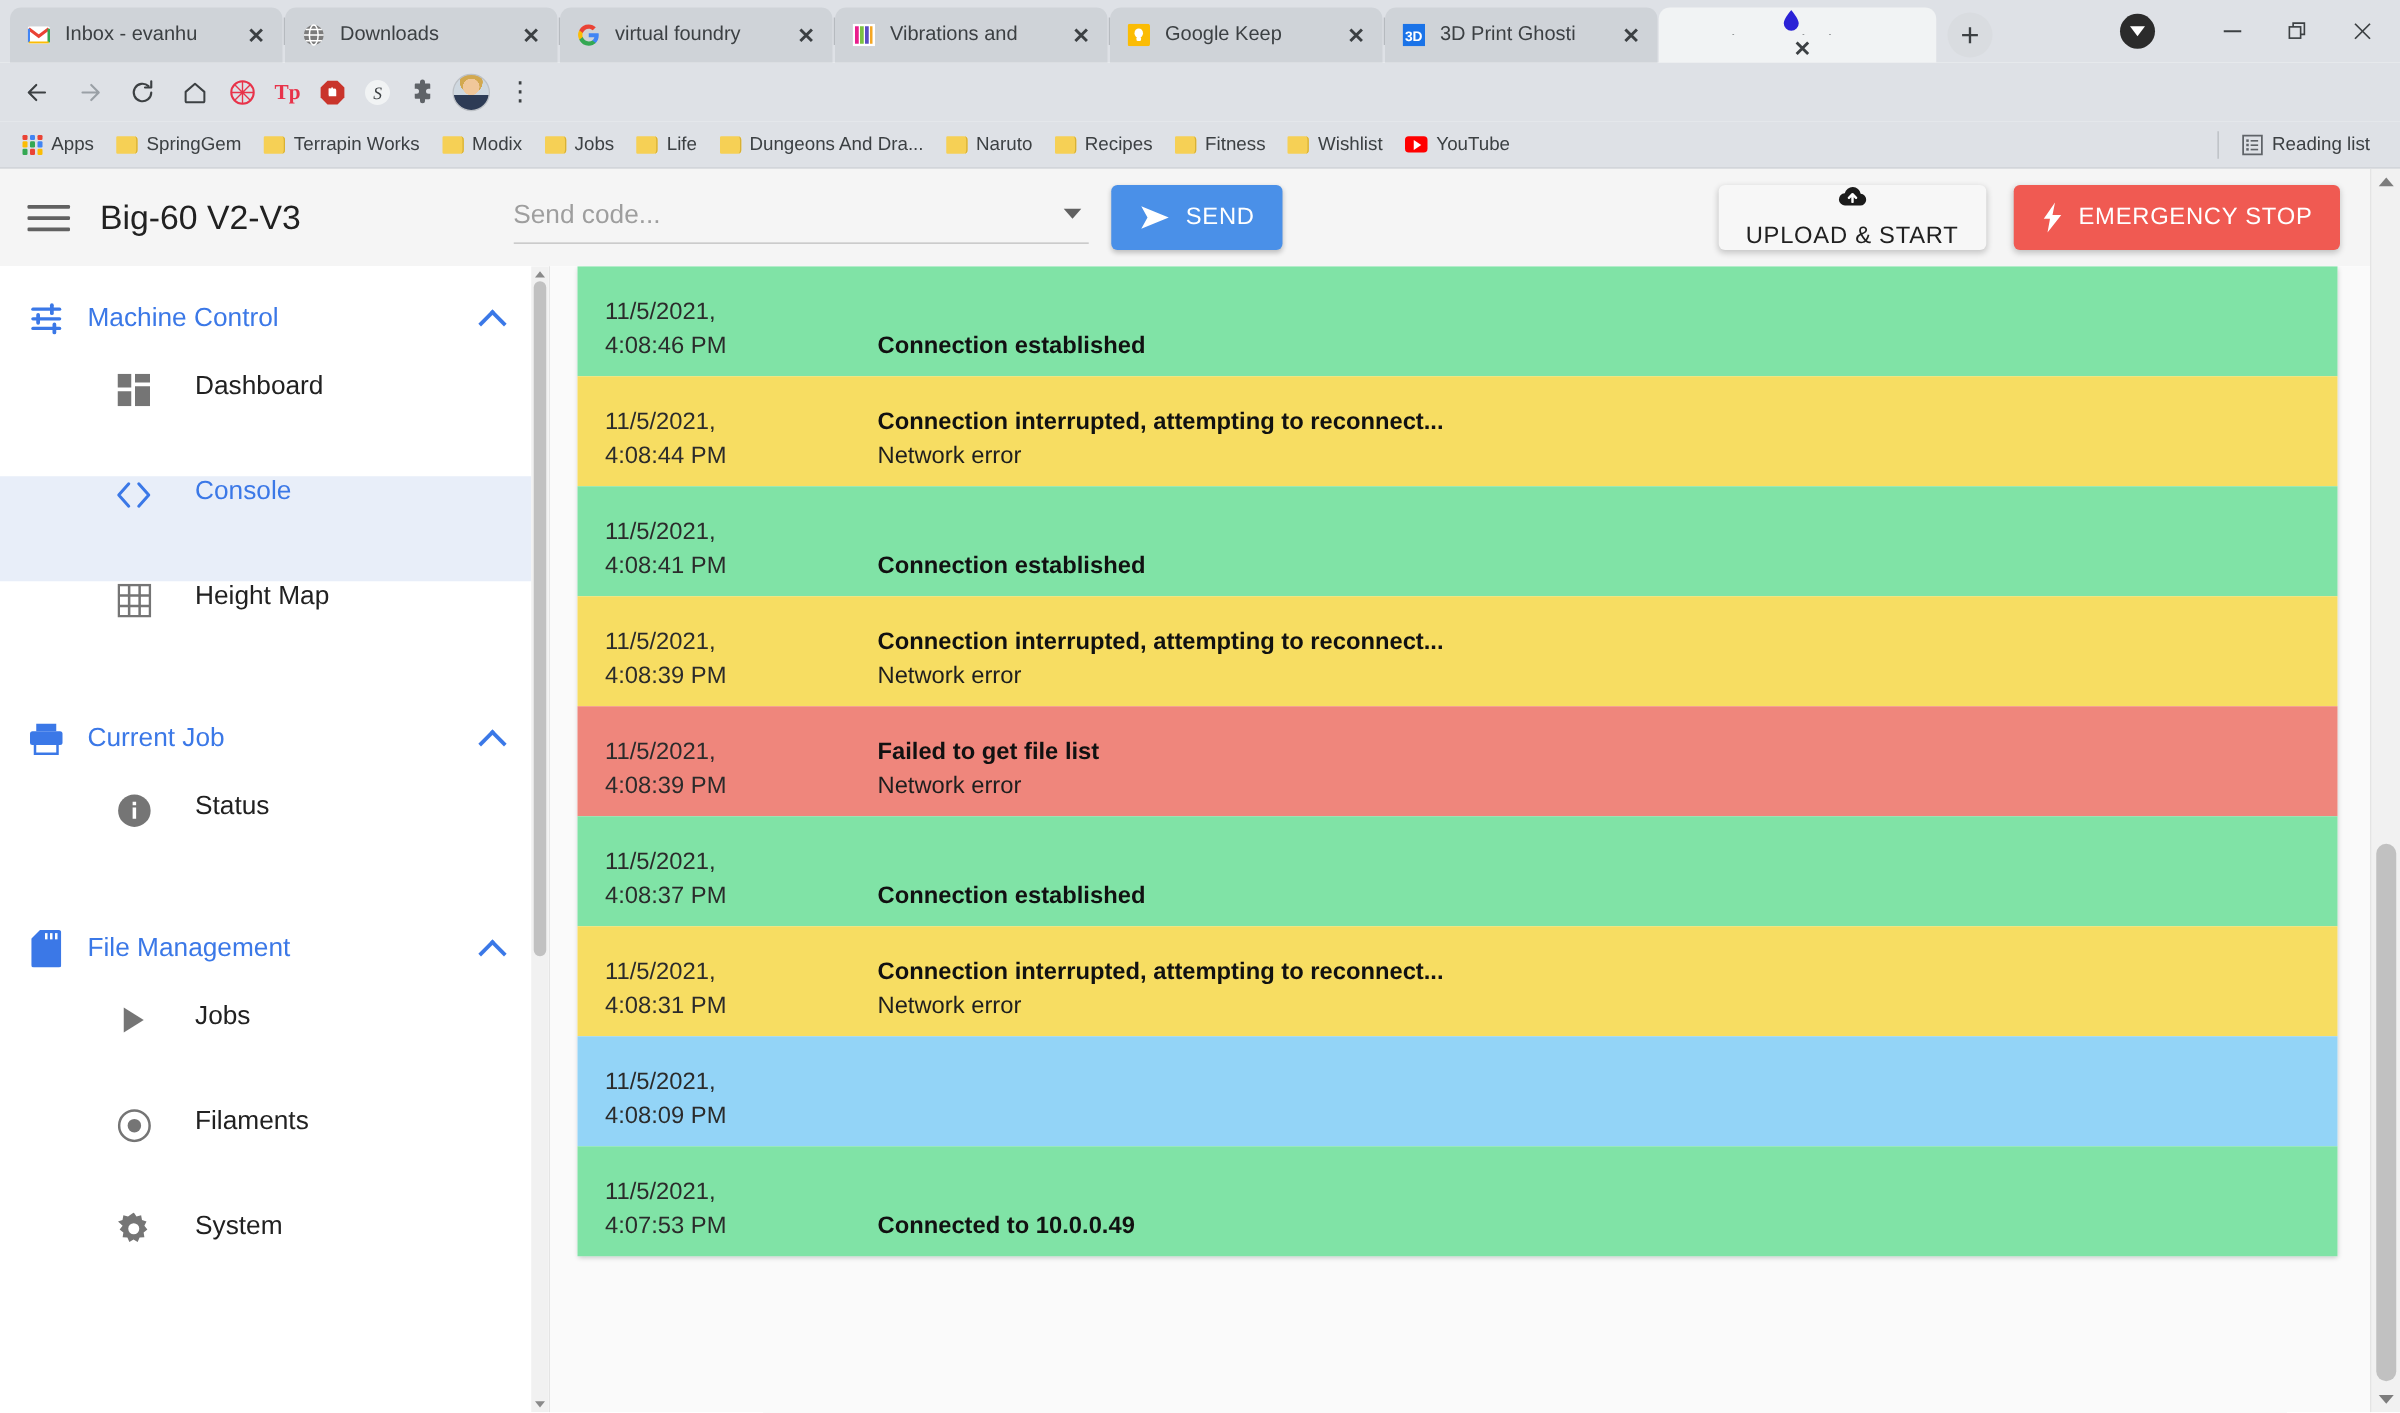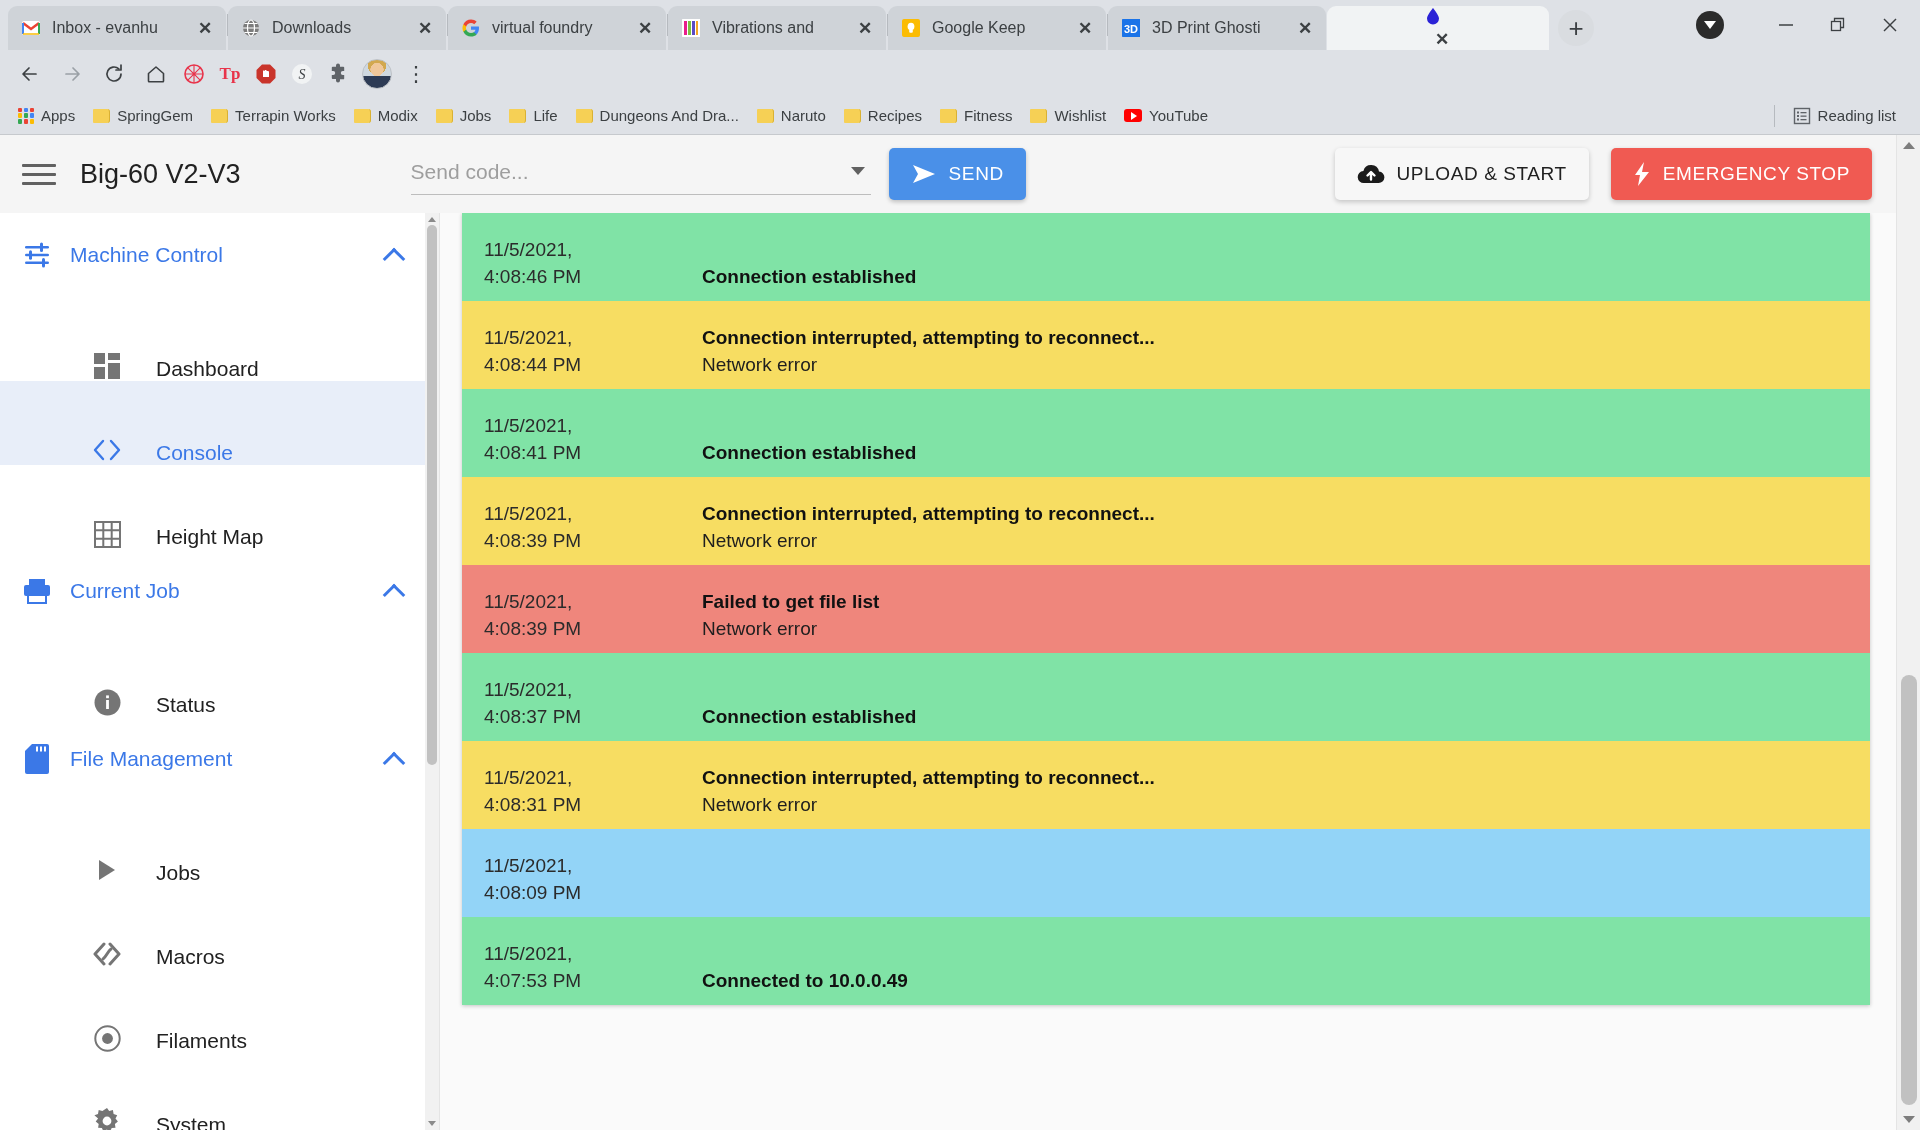--- a/index.html
+++ b/index.html
@@ -141,39 +141,39 @@
     border-top: 8px solid #616161;
   }
   .btn {
     height: 52px; border: 0; border-radius: 5px; display: flex; align-items: center;
     gap: 12px; padding: 0 22px; font-size: 19px; letter-spacing: .6px;
     font-family: inherit; cursor: pointer; white-space: nowrap;
   }
   .btn-send { background: #4a90e8; color: #fff; margin-left: 18px;
               box-shadow: 0 2px 4px rgba(0,0,0,.22); }
   .btn-upload { background: #f7f7f7; color: #212121; margin-left: auto;
-                box-shadow: 0 2px 5px rgba(0,0,0,.2); }
+                box-shadow: 0 2px 5px rgba(0,0,0,.2); flex-direction: column; }
   .btn-stop { background: #f05a52; color: #fff; margin-left: 22px;
               box-shadow: 0 2px 5px rgba(0,0,0,.22); }
 
   
   .body-split { flex: 1; display: flex; min-height: 0; }
 
   
   .sidebar {
     width: 440px; flex-shrink: 0; background: #fff; position: relative;
     border-right: 1px solid #e4e4e4; overflow: hidden;
   }
   .sb-scroll { position: absolute; inset: 0 14px 0 0; }
   .sb-group {
     height: 84px; display: flex; align-items: center; padding: 0 22px 0 22px; gap: 18px;
   }
   .sb-group-label { font-size: 21px; color: #3b78e7; flex: 1; }
   .sb-item {
-    height: 84px; display: flex; align-items: flex-end; padding-left: 92px; gap: 34px;
+    height: 84px; display: flex; align-items: flex-start; padding-left: 92px; gap: 34px;
   }
   .sb-item.active { background: #e8eef9; }
   .sb-item-label { font-size: 21px; color: #212121; }
   .sb-item.active .sb-item-label { color: #3b78e7; }
   .sb-icon { width: 30px; height: 30px; display: flex; align-items: center; justify-content: center; flex-shrink: 0; }
   .chev { width: 18px; height: 18px; position: relative; flex-shrink: 0; }
   .chev::before {
     content: ""; position: absolute; left: 1px; top: 5px; width: 13px; height: 13px;
     border-left: 3px solid #3b78e7; border-top: 3px solid #3b78e7;
     transform: rotate(45deg);
@@ -596,30 +596,20 @@
 
             <div class="sb-item">
               <span class="sb-icon">
                 <svg width="22" height="24" viewBox="0 0 22 24">
                     <path d="M3 2l16 10L3 22z" fill="#757575"></path>
                   </svg>
               </span>
               <span class="sb-item-label">Jobs</span>
             </div>
 
-            <div class="sb-item">
-              <span class="sb-icon">
-                <svg width="30" height="24" viewBox="0 0 30 24">
-                    <path d="M12 2L3 12l9 10" stroke="#757575" stroke-width="3" fill="none" stroke-linecap="round" stroke-linejoin="round"></path>
-                    <path d="M18 2l9 10-9 10" stroke="#757575" stroke-width="3" fill="none" stroke-linecap="round" stroke-linejoin="round"></path>
-                    <path d="M11 17c3-2 5-8 8-10" stroke="#757575" stroke-width="3" fill="none" stroke-linecap="round"></path>
-                  </svg>
-              </span>
-              <span class="sb-item-label">Macros</span>
-            </div>
 
             <div class="sb-item">
               <span class="sb-icon">
                 <svg width="27" height="27" viewBox="0 0 27 27">
                     <circle cx="13.5" cy="13.5" r="12.2" fill="none" stroke="#757575" stroke-width="2"></circle>
                     <circle cx="13.5" cy="13.5" r="5.4" fill="#757575"></circle>
                   </svg>
               </span>
               <span class="sb-item-label">Filaments</span>
             </div>

